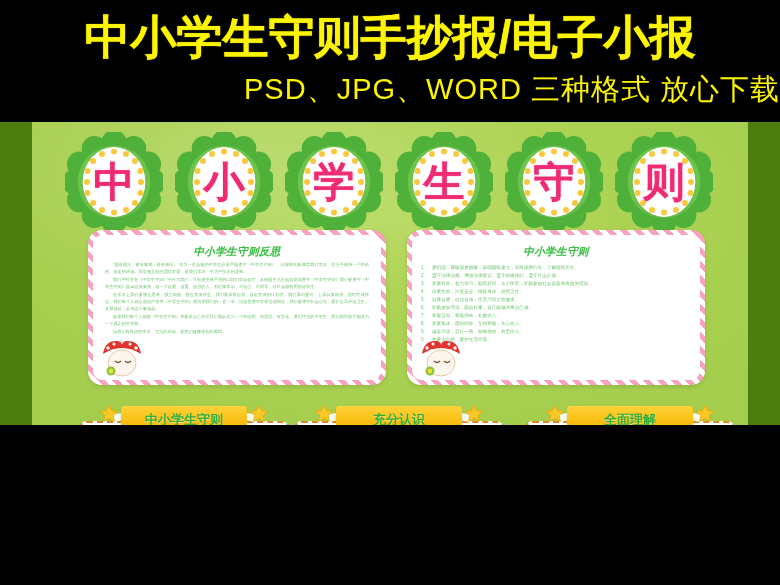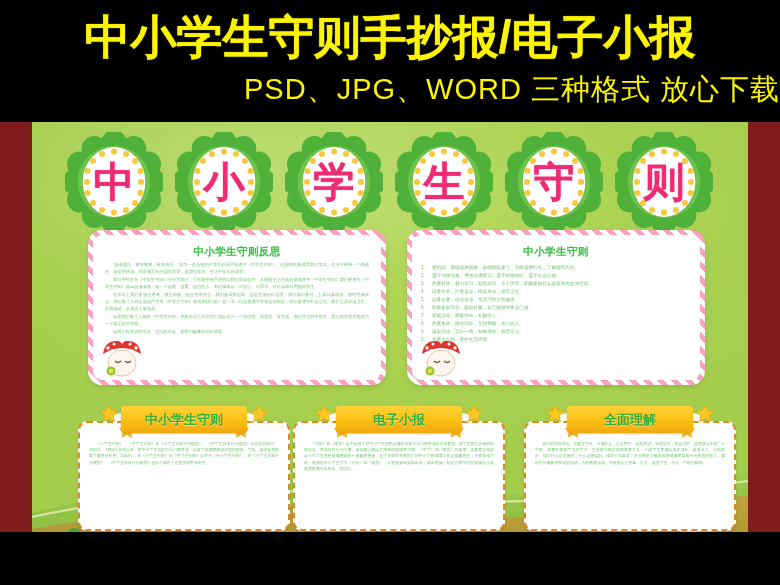--- a/index.html
+++ b/index.html
@@ -1,17 +1,17 @@
 <!DOCTYPE html>
 <html><head>
 <meta charset="utf-8">
 <style>
   html,body{margin:0;padding:0;background:#000;}
   body{width:780px;height:585px;overflow:hidden;font-family:"Liberation Sans","DejaVu Sans",sans-serif;}
-  .stage{position:relative;width:780px;height:532px;background:#7f1d1d;overflow:hidden;}
+  .stage{position:relative;width:780px;height:425px;background:#4d7c0f;overflow:hidden;}
 
   
   .header{position:absolute;left:0;top:0;width:780px;height:122px;background:#000;overflow:hidden;}
   .hdr-title{
     position:absolute;left:0;top:10px;width:780px;text-align:center;
     font-size:46px;line-height:54px;font-weight:bold;color:#fcf400;
     letter-spacing:0px;white-space:nowrap;
     text-shadow:0 0 1px #fcf400;
   }
   .hdr-sub{
@@ -65,20 +65,21 @@
     background-clip:padding-box,border-box;
     box-shadow:0 2px 4px rgba(60,90,20,.18);
     overflow:hidden;
   }
   .panel-top.left{left:88px;top:230px;}
   .panel-top.right{left:407px;top:230px;}
   .pt-title{
     text-align:center;font-size:10.5px;line-height:14px;color:#3fbf4a;font-weight:bold;
     margin:9px 0 4px 0;letter-spacing:.4px;
     text-shadow:0 0 1px rgba(120,200,120,.5);
+    font-style:italic;
   }
   .pt-body{padding:0 12px;color:#6fc26d;font-size:4.2px;line-height:6.6px;text-align:justify;}
   .pt-body p{margin:0 0 2px 0;text-indent:8px;}
   .pt-list{padding:2px 16px 0 20px;color:#6fc26d;font-size:4.6px;line-height:8.0px;margin:0;}
   .pt-list li{margin:0;list-style:none;position:relative;}
   .pt-list li .num{position:absolute;left:-11px;}
 
   
   .mascot{position:absolute;left:6px;bottom:2px;width:46px;height:42px;}
 
@@ -642,21 +643,21 @@
       <path d="M30,14 L70,6 L72,13 L33,21 Z" fill="#ffffff" opacity=".9"></path>
       <path d="M176,14 L136,6 L134,13 L173,21 Z" fill="#ffffff" opacity=".9"></path>
       <g fill="#f9c825" stroke="#e8a40d" stroke-width=".8">
         <path d="M28,4 l2.6,5.6 l6.1,.7 l-4.5,4.2 l1.2,6 l-5.4,-2.9 l-5.4,2.9 l1.2,-6 l-4.5,-4.2 l6.1,-.7 Z"></path>
         <path d="M46,22 l2.2,4.8 l5.2,.6 l-3.9,3.6 l1,5.1 l-4.6,-2.5 l-4.6,2.5 l1,-5.1 l-3.9,-3.6 l5.2,-.6 Z"></path>
         <path d="M178,4 l2.6,5.6 l6.1,.7 l-4.5,4.2 l1.2,6 l-5.4,-2.9 l-5.4,2.9 l1.2,-6 l-4.5,-4.2 l6.1,-.7 Z"></path>
         <path d="M160,22 l2.2,4.8 l5.2,.6 l-3.9,3.6 l1,5.1 l-4.6,-2.5 l-4.6,2.5 l1,-5.1 l-3.9,-3.6 l5.2,-.6 Z"></path>
       </g>
     </svg>
     <div class="ribbon">
-      <span class="rt">电子小报</span>
+      <span class="rt">充分认识</span>
     </div>
     <div class="pb-body">
       <p>《守则》和《规范》集中反映了对中小学生思想品德和日常行为习惯养成的基本要求。对学生树立正确的理想信念、养成良好行为习惯、加强爱心健康文明和谐道德养习惯、《中学》和《规范》的实用，这教育是促进青少年学生思想道德建设的一项重要措施，在学校和可开展的广和中小学校德育工作是最重要的，只要加强学校、教师在中小学生学习《守则》和《规范》，从更地管理实际出发，做出措施，制定完善可行的实施办法及教育教育的体系化，制度化。</p>
     </div>
   </div>
 
   <div class="panel-bot p3">
     <svg class="ribbon-deco" viewBox="0 0 206 40">
       <path d="M40,30 L82,12 L86,20 L46,38 Z" fill="#ffffff" opacity=".95"></path>
       <path d="M166,30 L124,12 L120,20 L160,38 Z" fill="#ffffff" opacity=".95"></path>

